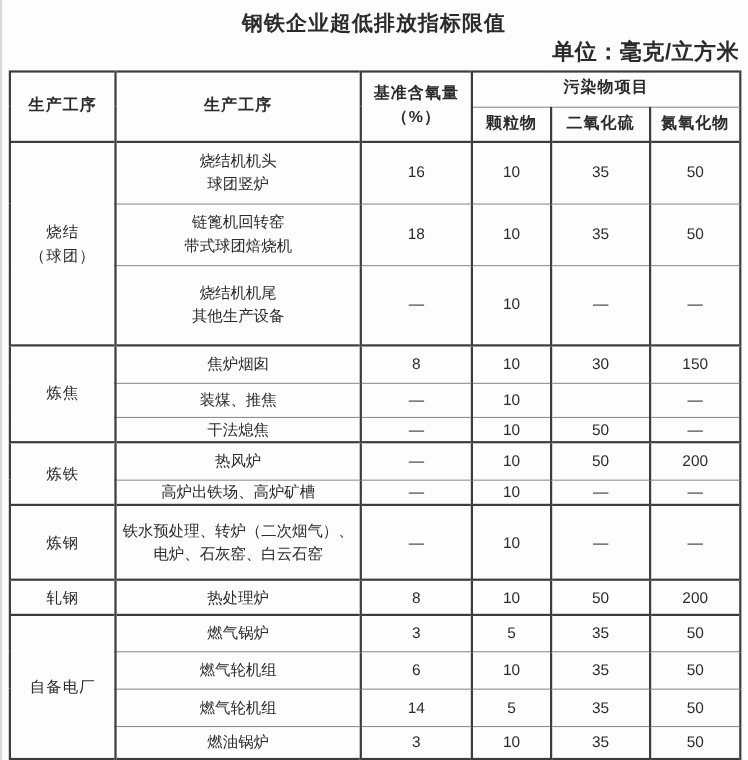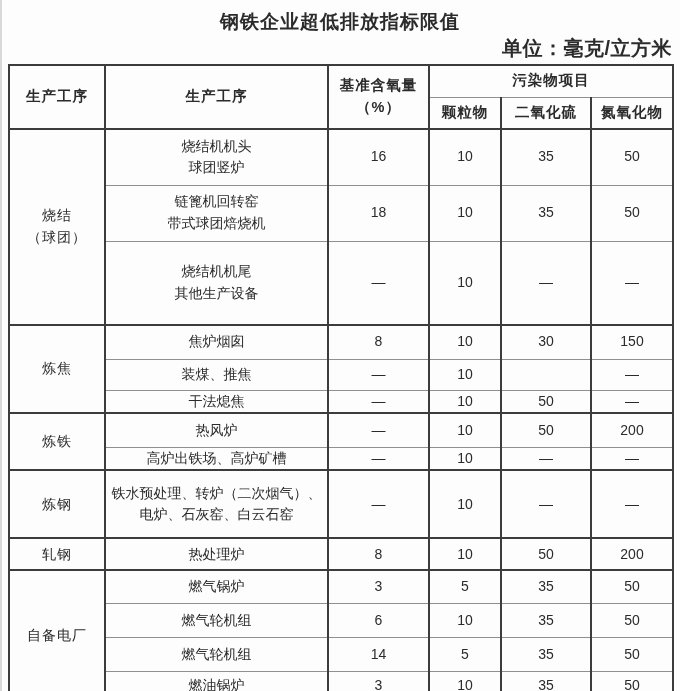--- a/index.html
+++ b/index.html
@@ -103,21 +103,21 @@
         <td>50</td>
       </tr>
       <tr style="height:56px">
         <td class="facility">链篦机回转窑
 带式球团焙烧机</td>
         <td>18</td>
         <td>10</td>
         <td>35</td>
         <td>50</td>
       </tr>
-      <tr class="group-end" style="height:84px">
+      <tr class="group-end" style="height:73px">
         <td class="facility">烧结机机尾
 其他生产设备</td>
         <td>—</td>
         <td>10</td>
         <td>—</td>
         <td>—</td>
       </tr>
 
       <tr style="height:34px">
         <td class="process" rowspan="3">炼焦</td>

